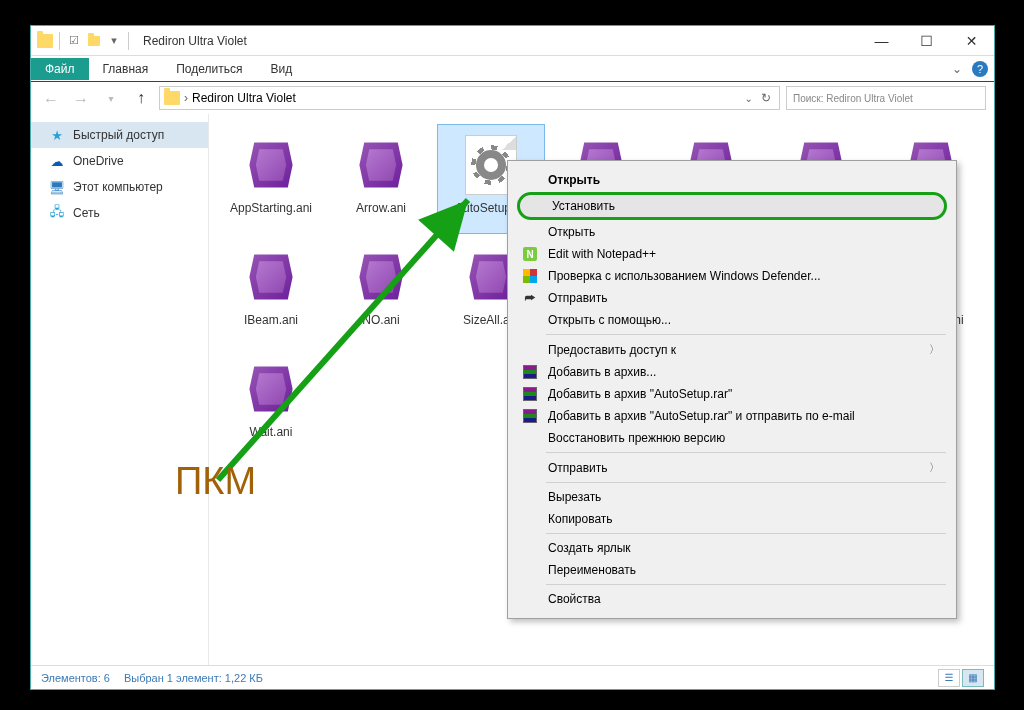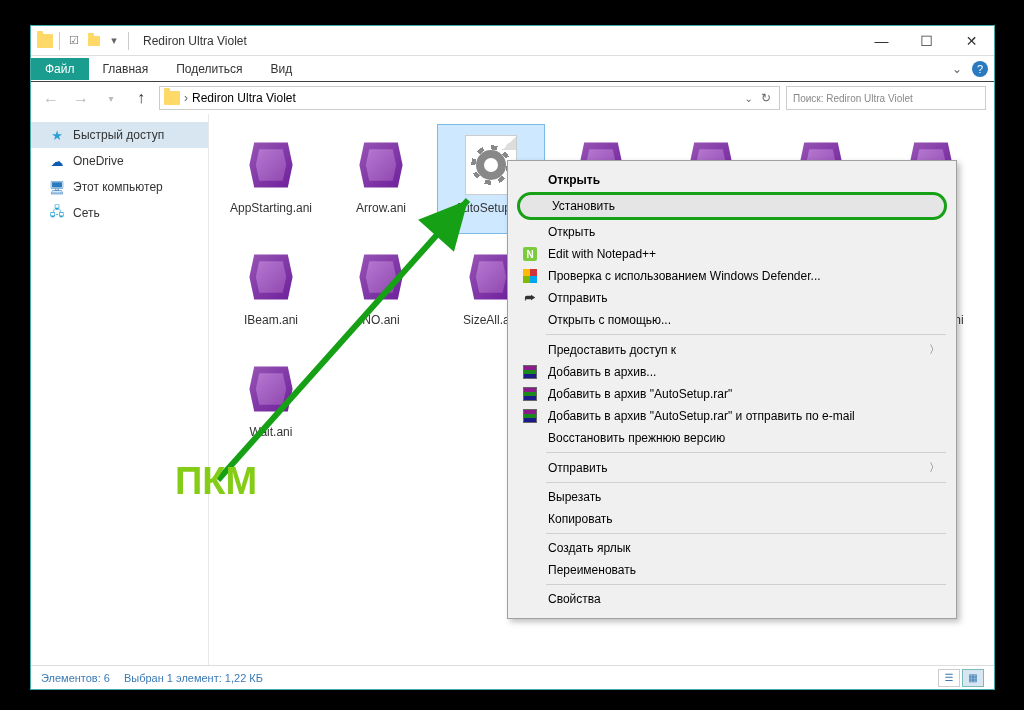--- a/index.html
+++ b/index.html
@@ -57,21 +57,21 @@
 .rar-icon { width: 14px; height: 14px; background: linear-gradient(#8b1a8b 33%, #1a8b1a 33% 66%, #1a1a8b 66%); border: 1px solid #666; }
 .np-icon { width: 14px; height: 14px; background: #7acc3e; border-radius: 2px; position: relative; }
 .np-icon::after { content: 'N'; position: absolute; inset: 0; color: #fff; font-size: 10px; font-weight: bold; display: flex; align-items: center; justify-content: center; }
 .shield-icon { width: 14px; height: 14px; background: conic-gradient(#d13438 0 90deg, #00a4ef 90deg 180deg, #7fba00 180deg 270deg, #ffb900 270deg 360deg); }
 .share-icon { color: #333; font-size: 13px; }
 .statusbar { height: 24px; border-top: 1px solid #ddd; display: flex; align-items: center; padding: 0 10px; font-size: 11px; color: #3a7ab5; gap: 14px; }
 .status-right { margin-left: auto; display: flex; gap: 2px; }
 .view-btn { width: 22px; height: 18px; border: 1px solid #ccc; display: flex; align-items: center; justify-content: center; font-size: 10px; cursor: pointer; }
 .view-btn.active { background: #d8e6f2; border-color: #7bb; }
 .annotation-arrow { position: absolute; left: 188px; top: 170px; width: 320px; height: 340px; pointer-events: none; z-index: 50; }
-.annotation-text { position: absolute; left: 175px; top: 460px; font-size: 38px; font-weight: 700; color: #84cc16; z-index: 51; font-family: Arial, sans-serif; }
+.annotation-text { position: absolute; left: 175px; top: 460px; font-size: 38px; font-weight: 400; color: #a16207; z-index: 51; font-family: Arial, sans-serif; }
 </style>
 </head>
 <body>
 
 <div class="window">
   <div class="titlebar">
     <div class="titlebar-icons">
       <div class="folder-icon-sm"></div>
       <div class="qat-divider"></div>
       <div class="qat-icon">☑</div>

